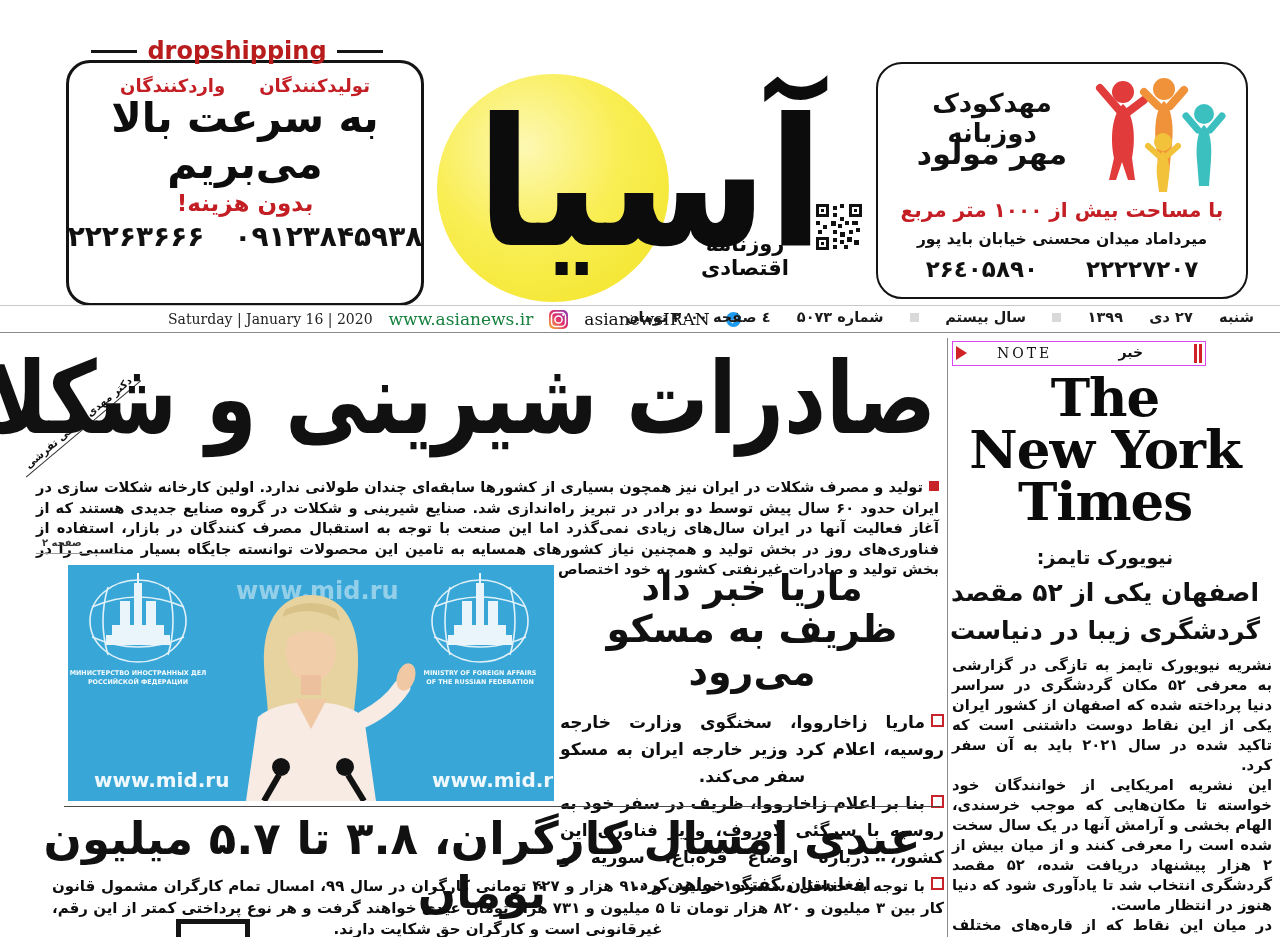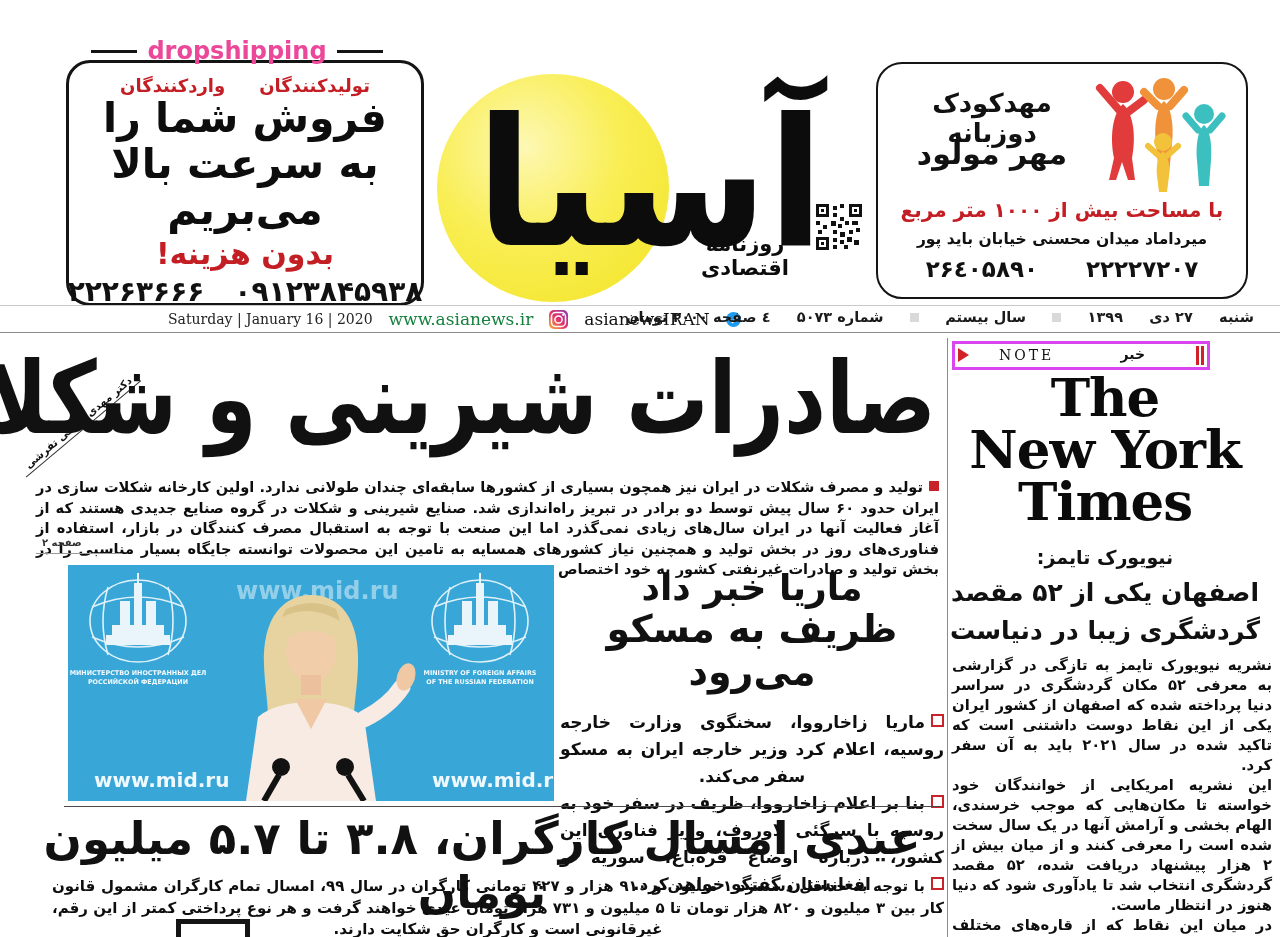--- a/index.html
+++ b/index.html
@@ -5,26 +5,26 @@
   html,body{margin:0;padding:0;background:#fff;}
   #page{position:relative;width:1280px;height:937px;background:#fff;overflow:hidden;
         font-family:"DejaVu Sans",sans-serif;color:#111;}
   .abs{position:absolute;}
   .rtl{direction:rtl;}
   .serif{font-family:"DejaVu Serif","Liberation Serif",serif;}
 
   
   .ad-left{left:66px;top:60px;width:352px;height:240px;border:3px solid #141414;border-radius:24px;
            text-align:center;}
-  .ad-left-title{position:absolute;left:0;right:16px;top:-26px;font-weight:bold;font-size:24px;color:#ec4899;
+  .ad-left-title{position:absolute;left:0;right:16px;top:-26px;font-weight:bold;font-size:24px;color:#b91c1c;
                  display:flex;align-items:center;justify-content:center;gap:10px;}
   .ad-left-title::before,.ad-left-title::after{content:"";width:46px;height:3px;background:#141414;}
   .ad-redrow{margin-top:12px;font-size:18px;font-weight:bold;color:#c41e25;display:flex;justify-content:center;gap:34px;}
   .ad-big{font-size:41px;font-weight:900;line-height:1.12;color:#0d0d0d;letter-spacing:-1px;}
-  .ad-red2{font-size:30px;font-weight:900;color:#c41e25;margin-top:2px;}
+  .ad-red2{font-size:23px;font-weight:900;color:#c41e25;margin-top:2px;}
   .ad-phones{margin-top:4px;font-size:28px;font-weight:900;display:flex;justify-content:center;gap:30px;letter-spacing:1px;}
 
   
   .tagline{left:470px;top:52px;width:330px;text-align:center;font-size:12.5px;font-weight:bold;color:#222;}
   .logo-circle{left:437px;top:74px;width:232px;height:228px;border-radius:50%;
                background:radial-gradient(circle at 38% 32%,#fdf8b4 0%,#f9ee54 45%,#f2e322 100%);}
   .logo-text{left:430px;top:58px;width:440px;height:250px;font-size:165px;font-weight:bold;color:#0c0c0c;
              display:flex;align-items:center;justify-content:center;transform:scaleY(1.08);line-height:1;}
   .logo-sub{left:660px;top:232px;width:170px;text-align:center;font-size:21px;font-weight:bold;
             color:#0c0c0c;}
@@ -78,21 +78,21 @@
 
   
   .h-rule{left:64px;top:806px;width:876px;height:1px;background:#4a4a4a;}
   .bottom-headline{left:40px;top:812px;width:884px;text-align:center;font-size:45px;font-weight:900;
                    letter-spacing:-1px;line-height:1.2;}
   .bottom-body{left:52px;top:876px;width:892px;font-size:15px;font-weight:bold;line-height:21.5px;
                text-align:justify;text-align-last:center;color:#0e0e0e;}
   .bottom-box{left:176px;top:919px;width:64px;height:30px;border:5px solid #141414;background:#fff;}
 
   
-  .note-bar{left:952px;top:341px;width:252px;height:23px;border:3px solid #d946ef;}
+  .note-bar{left:952px;top:341px;width:252px;height:23px;border:1px solid #d946ef;}
   .note-tri{position:absolute;left:3px;top:4px;width:0;height:0;border-top:7px solid transparent;
             border-bottom:7px solid transparent;border-left:11px solid #d12026;}
   .note-label{position:absolute;left:44px;top:3px;font-size:14px;letter-spacing:3px;color:#111;}
   .khabar-label{position:absolute;right:62px;top:2px;font-size:14px;font-weight:bold;}
   .note-redbar{position:absolute;right:3px;top:2px;bottom:2px;width:8px;
                background:linear-gradient(90deg,#d12026 0 3px,#fff 3px 5px,#d12026 5px 8px);}
   .nyt-logo{left:950px;top:372px;width:310px;text-align:center;font-family:"DejaVu Serif","Liberation Serif",serif;
             font-weight:bold;font-size:53px;line-height:0.98;color:#0b0b0b;letter-spacing:-1px;}
   .nyt-source{left:950px;top:546px;width:310px;text-align:center;font-size:19px;font-weight:900;}
   .nyt-headline{left:948px;top:574px;width:314px;text-align:center;font-size:25px;font-weight:900;line-height:1.5;}
@@ -104,21 +104,20 @@
 <body>
 
 <div id="page">
 
   <div class="abs ad-left">
     <div class="ad-left-title">dropshipping</div>
     <div class="ad-redrow rtl">
       <span>تولیدکنندگان</span>
       <span>واردکنندگان</span>
     </div>
-    <div class="ad-big rtl">فروش شما را</div>
     <div class="ad-big rtl">به سرعت بالا می‌بریم</div>
     <div class="ad-red2 rtl">بدون هزینه!</div>
     <div class="ad-phones rtl">
       <span>۰۹۱۲۳۸۴۵۹۳۸</span>
       <span>۲۲۲۶۳۶۶۶</span>
     </div>
   </div>
 
   <div class="abs logo-circle"></div>
   <div class="abs logo-text rtl">آسیا</div>

